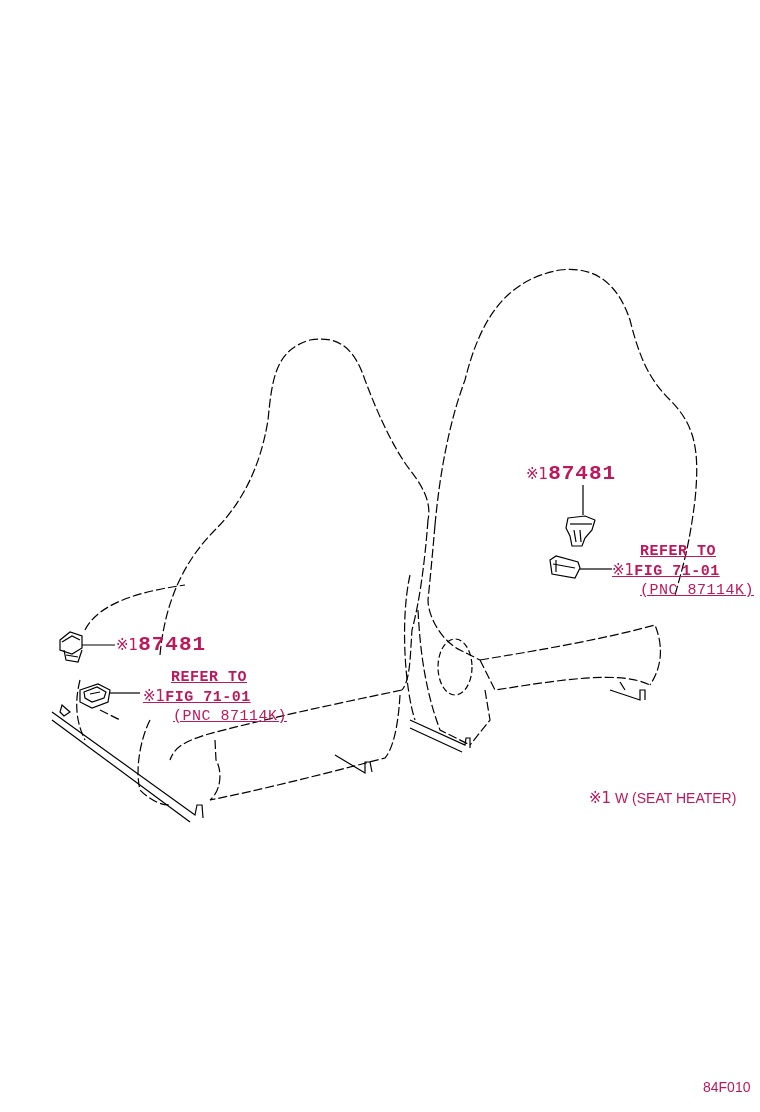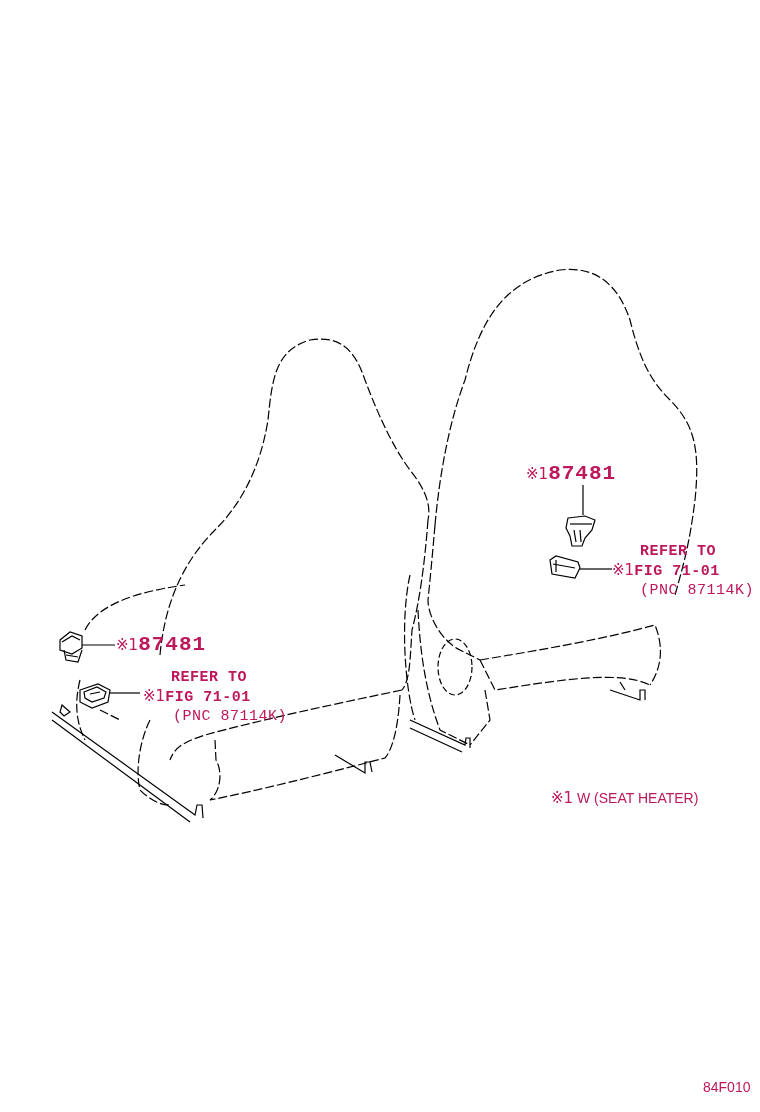--- a/index.html
+++ b/index.html
@@ -1,20 +1,20 @@
 <!DOCTYPE html>
 <html><head>
 <meta charset="utf-8">
 <style>
   html, body { margin:0; padding:0; background:#ffffff; }
   body { width:760px; height:1112px; position:relative; overflow:hidden; font-family:"Liberation Mono", monospace; color:#000; }
   svg.drawing { position:absolute; left:0; top:0; }
   .lbl { position:absolute; white-space:nowrap; color:#be185d; }
   .part { font-family:"Liberation Mono", monospace; font-weight:bold; font-size:21px; letter-spacing:1px; }
-  .ref { font-family:"Liberation Mono", monospace; font-weight:bold; font-size:15px; line-height:19px; letter-spacing:0.5px; }
+  .ref { font-family:"Liberation Mono", monospace; font-weight:bold; font-size:15px; line-height:19px; letter-spacing:0.5px;text-decoration:underline; }
   .ref .pnc { font-weight:normal; }
   .mark { font-family:"DejaVu Sans", sans-serif; font-size:15px; font-weight:normal; letter-spacing:0; }
   .note { font-family:"Liberation Sans", sans-serif; font-size:14px; }
   .code { font-family:"Liberation Sans", sans-serif; font-size:14px; }
 </style>
 </head>
 <body>
 
 <svg class="drawing" width="760" height="1112" viewBox="0 0 760 1112" fill="none" stroke="#000" stroke-width="1.2">
 
@@ -106,18 +106,18 @@
 
 <div class="lbl part" style="left:526px; top:462px;">
   <span class="mark">※1</span><span>87481</span>
 </div>
 <div class="lbl ref" style="left:612px; top:542px;">
   <div style="padding-left:28px;">REFER TO</div>
   <div><span class="mark">※1</span><span>FIG 71-01</span></div>
   <div class="pnc" style="padding-left:28px;">(PNC 87114K)</div>
 </div>
 
-<div class="lbl note" style="left:551px; top:789px;">
+<div class="lbl note" style="left:589px; top:789px;">
   <span class="mark">※1</span>
   <span>W (SEAT HEATER)</span>
 </div>
 
 <div class="lbl code" style="left:703px; top:1079px;">84F010</div>
 
 </body></html>

